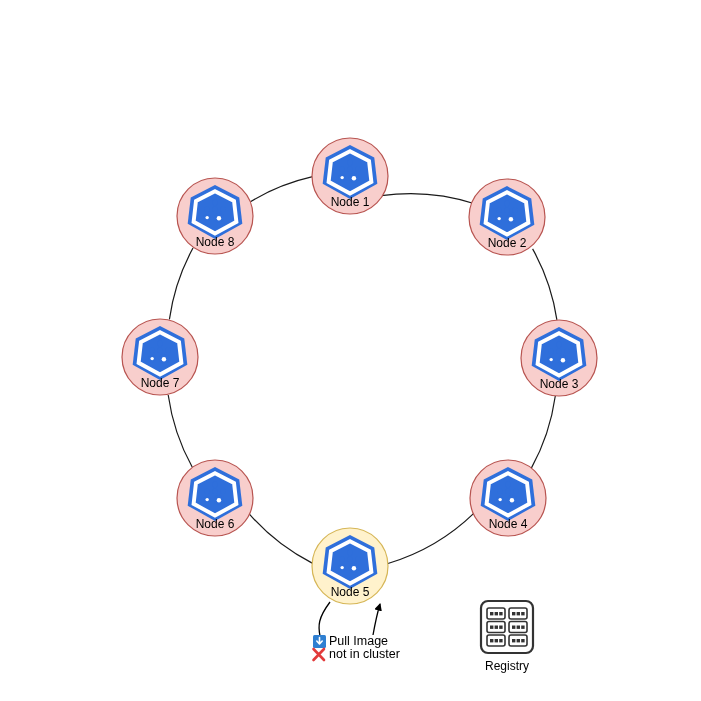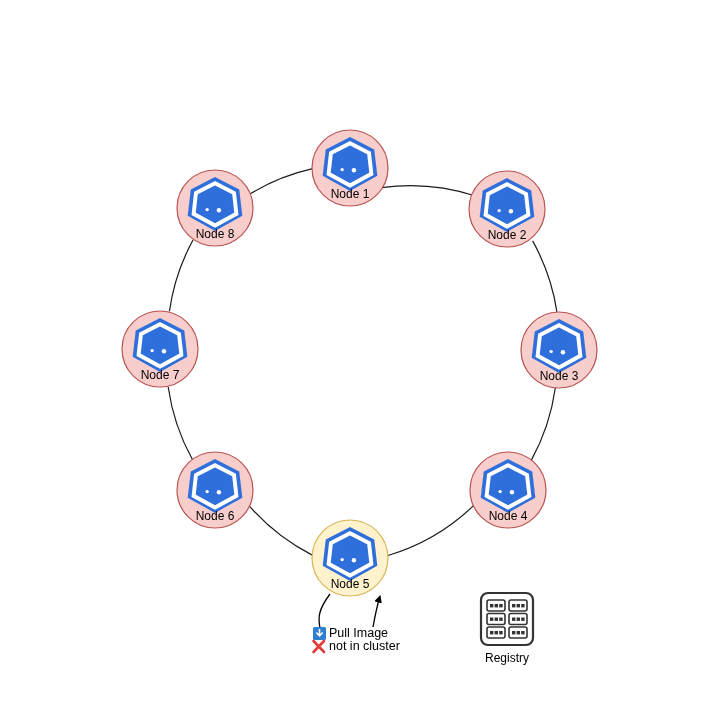--- a/index.html
+++ b/index.html
@@ -10,21 +10,21 @@
   body {
     width: 701px;
     height: 701px;
     position: relative;
     overflow: hidden;
     font-family: "Liberation Sans", sans-serif;
   }
   #diagram-root {
     position: absolute;
     left: 0;
-    top: 0;
+    top: 8px;
     width: 701px;
     height: 515px;
     text-align: center;
   }
   svg#scene {
     position: absolute;
     left: 0;
     top: 0;
     width: 701px;
     height: 701px;

